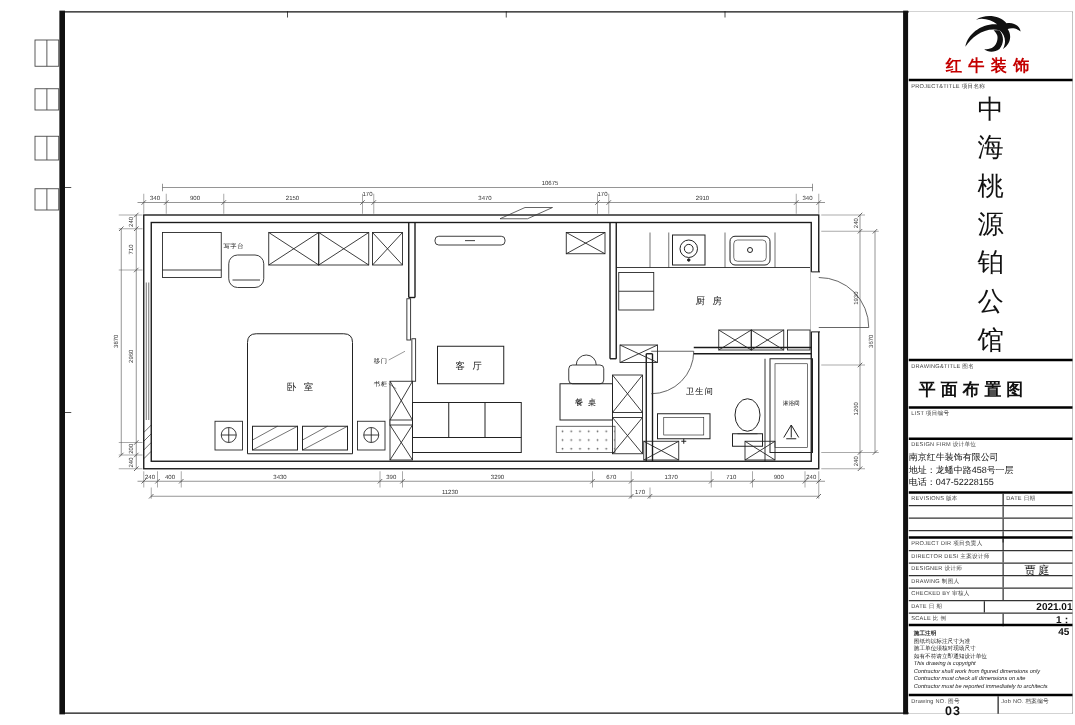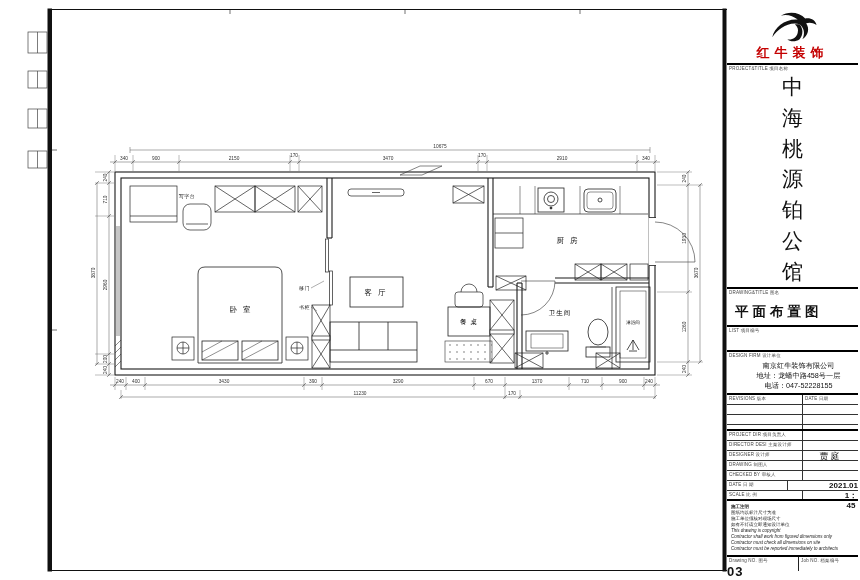--- a/index.html
+++ b/index.html
@@ -12,38 +12,38 @@
   
   .tb{position:absolute;left:727px;top:9px;width:131px;height:562px;background:#fff;}
   .tb .sec{position:absolute;left:0;width:131px;box-sizing:border-box;}
   .bt{border-top:2px solid #000000;}
   .tlabel{font-size:4.5px;color:#444;padding:1px 2px;letter-spacing:0.2px;white-space:nowrap;}
   .brand-logo{display:flex;justify-content:center;padding-top:2px;}
   .brand-name{text-align:center;font-size:13px;font-weight:bold;letter-spacing:5px;margin-top:1px;}
   .pname{display:flex;flex-direction:column;align-items:center;justify-content:space-around;
          height:100%;font-family:"DejaVu Serif","Liberation Serif",serif;font-size:21px;}
   .dtitle{font-size:13.5px;font-weight:bold;letter-spacing:4px;padding:6px 0 0 8px;}
-  .firm{line-height:10px;font-size:7.2px;text-align:center;padding-top:2px;padding-left:12px;}
+  .firm{line-height:10px;font-size:7.2px;padding-top:2px;}
   .revhead{display:flex;height:9px;}
   .revhead .c1{width:76px;border-right:1px solid #222;box-sizing:border-box;}
   .revrow{height:9px;border-top:1px solid #333;position:relative;}
   .revrow .vd{position:absolute;left:75px;top:0;bottom:0;border-left:1px solid #333;}
   .frow{height:10px;display:flex;box-sizing:border-box;border-bottom:1px solid #333;}
   .frow .fl{width:76px;border-right:1px solid #333;box-sizing:border-box;}
   .fullrow{display:flex;height:10px;box-sizing:border-box;border-bottom:1px solid #333;gap:41px;}
   .fullrow .fl{width:76px;border-right:1px solid #333;box-sizing:border-box;}
   .fullrow .fv{flex:1;font-size:8px;font-weight:bold;text-align:center;line-height:10px;}
   .merged{position:absolute;left:76px;top:0;width:55px;height:50px;display:flex;
           align-items:center;justify-content:center;font-size:9px;letter-spacing:2px;}
   .notes{padding:3px 4px;font-size:4.5px;line-height:6px;color:#222;}
   .notes .n0{font-weight:bold;}
   .brow{display:flex;height:16px;}
   .brow .bc1{width:72px;border-right:1px solid #222;box-sizing:border-box;position:relative;}
   .brow .bc2{flex:1;}
-  .dno{font-size:13px;font-weight:bold;margin-top:0px;letter-spacing:1px;}
+  .dno{text-align:center;font-size:10px;font-weight:bold;margin-top:0px;letter-spacing:1px;}
 </style>
 </head>
 <body>
 
 <div class="sheet">
 
 <svg width="860" height="580" viewBox="0 0 860 580" style="position:absolute;left:0;top:0">
 
   <defs>
     <pattern id="dots" width="7" height="7" patternUnits="userSpaceOnUse">

